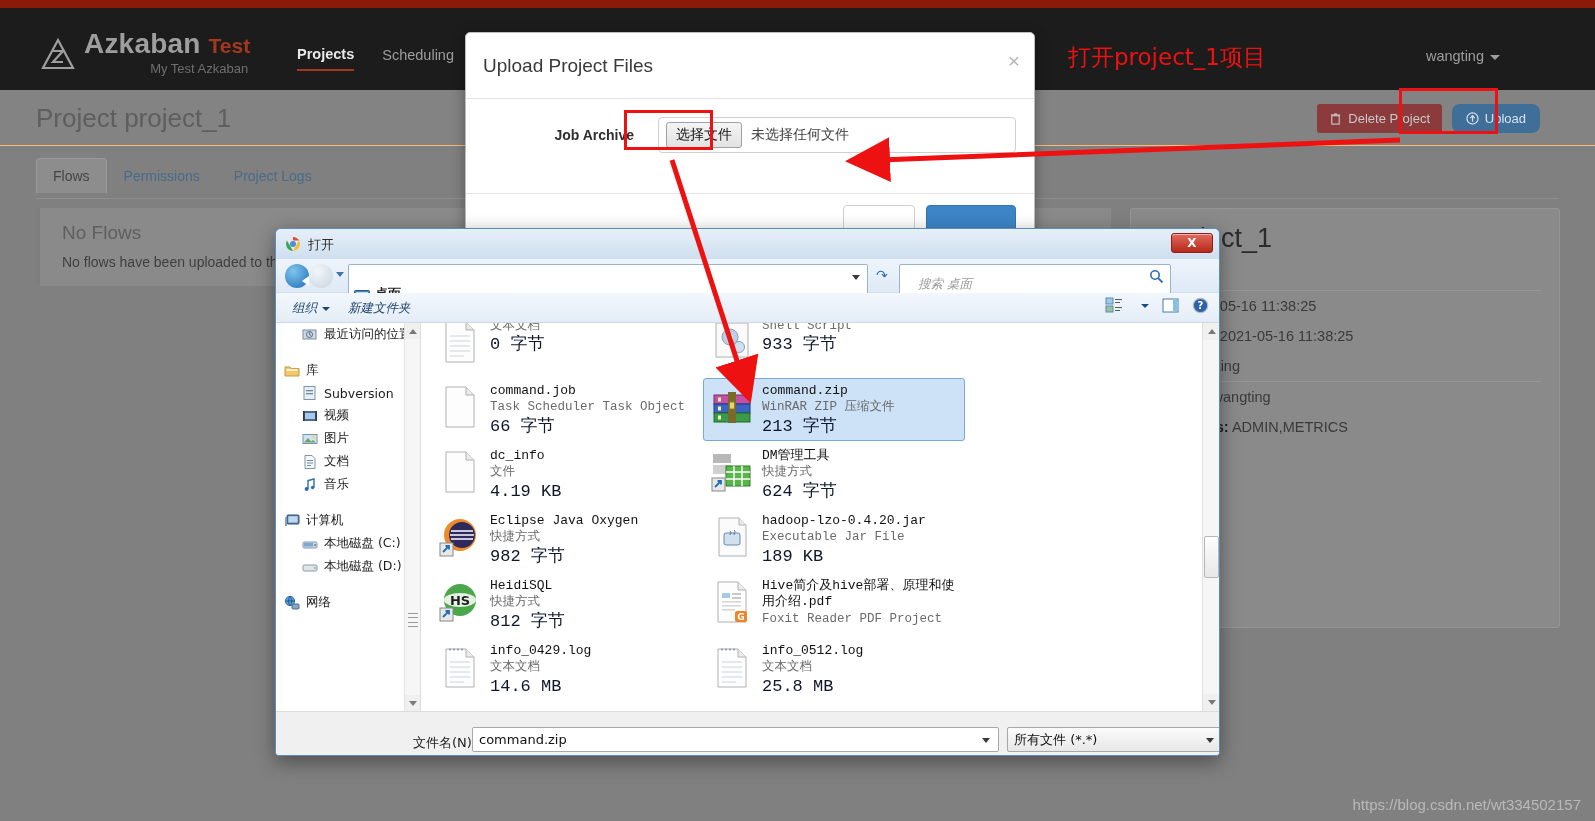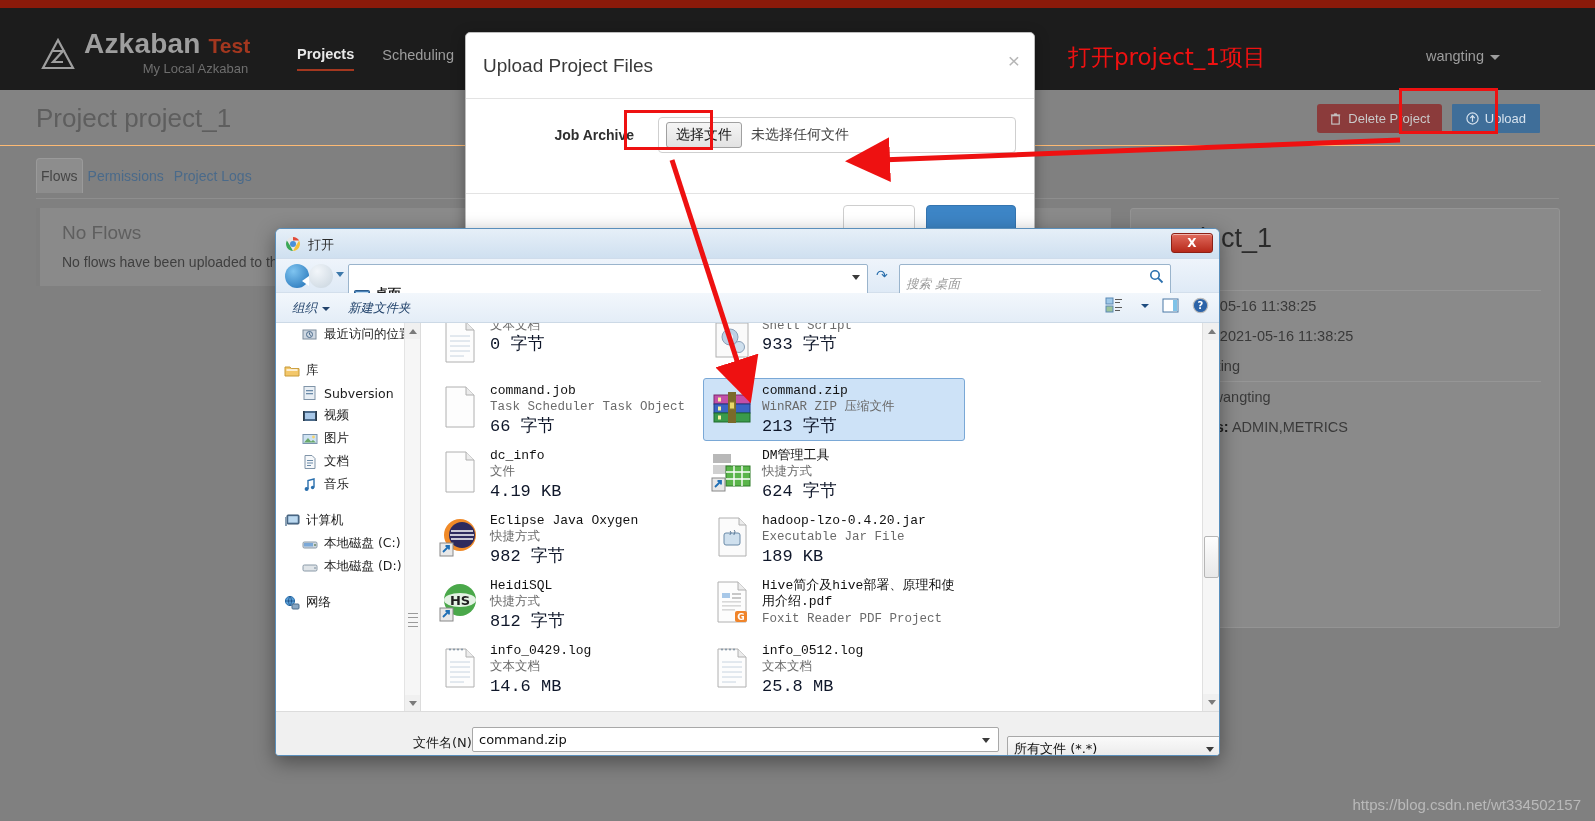--- a/index.html
+++ b/index.html
@@ -69,38 +69,38 @@
     font-size: 26px; color: #5e5e5e; font-weight: normal;
   }
   .btn-delete {
     position: absolute; right: 153px; top: 14px;
     background: #8b3b3b; color: #c9c9c9; border: none; border-radius: 3px;
     font-size: 13px; padding: 7px 12px; cursor: pointer;
     display: flex; align-items: center; gap: 6px;
   }
   .btn-upload {
     position: absolute; right: 55px; top: 14px;
-    background: #3f6e99; color: #d6e2ee; border: none; border-radius: 1px;
+    background: #3f6e99; color: #d6e2ee; border: none; border-radius: 8px;
     font-size: 13px; padding: 7px 14px; cursor: pointer;
     display: flex; align-items: center; gap: 6px;
   }
   .ico-trash, .ico-up {
     width: 13px; height: 13px; display: inline-block;
   }
 
   .az-body {
     position: absolute; left: 0; top: 146px; width: 1595px; height: 675px;
     background: #808080;
   }
   .az-tabs {
     position: absolute; left: 36px; top: 12px;
     display: flex; align-items: flex-end;
   }
   .az-tab {
-    font-size: 14px; padding: 9px 4px; color: #4a6a8a; cursor: pointer;
+    font-size: 14px; padding: 9px 16px; color: #4a6a8a; cursor: pointer;
     border: 1px solid transparent; border-bottom: none;
   }
   .az-tab.active {
     color: #454545; background: #8d8d8d; border-color: #9a9a9a;
     border-top-left-radius: 4px; border-top-right-radius: 4px;
   }
   .az-tabline {
     position: absolute; left: 36px; top: 52px; width: 1523px; height: 1px;
     background: #8e8e8e;
   }
@@ -252,21 +252,21 @@
     border-left: 4px solid transparent; border-right: 4px solid transparent;
     border-top: 5px solid #3a3a3a;
   }
   .refresh-btn {
     position: absolute; left: 600px; top: 8px; font-size: 14px; color: #2a6fad;
     cursor: pointer;
   }
   .searchbox {
     position: absolute; left: 623px; top: 5px; width: 272px; height: 40px;
     background: #fff; border: 1px solid #9ab4cc; border-radius: 2px;
-    display: flex; align-items: center; padding: 0 6px;
+    display: flex; align-items: center; padding: 0 18px;
   }
   .search-ph { font-size: 12.5px; color: #9a9a9a; font-style: italic; }
   .search-mag {
     position: absolute; right: 6px; top: 4px; width: 15px; height: 15px;
   }
   .win-toolbar {
     position: relative; height: 30px;
     background: linear-gradient(#f2f7fc, #e4edf7);
     border-bottom: 1px solid #ccd9e6;
   }
@@ -371,21 +371,21 @@
   .fn-value { font-size: 13px; color: #111; }
   .fn-caret {
     position: absolute; right: 8px; top: 10px; width: 0; height: 0;
     border-left: 4px solid transparent; border-right: 4px solid transparent;
     border-top: 5px solid #3a3a3a;
   }
   .ft-select {
     position: absolute; left: 731px; top: 15px; width: 216px; height: 25px;
     background: linear-gradient(#fafafa, #e8e8e8);
     border: 1px solid #a8a8a8; border-radius: 2px;
-    display: flex; align-items: center; padding: 0 6px; margin-top: 9px;
+    display: flex; align-items: center; padding: 0 6px;
   }
   .ft-value { font-size: 13px; color: #111; }
 
   
   .anno-text {
     position: absolute; left: 1068px; top: 42px;
     font-size: 23px; color: #ee1111; white-space: nowrap;
     font-family: "DejaVu Sans", sans-serif;
   }
   .anno-box {
@@ -408,21 +408,21 @@
   <div class="az-nav">
     <div class="az-brand">
       <svg class="az-logo" viewBox="0 0 36 36">
         <path d="M18 3 L33 31 L3 31 Z" fill="none" stroke="#9e9e9e" stroke-width="2.2"></path>
         <path d="M13 14 h10 l-10 11 h10" fill="none" stroke="#9e9e9e" stroke-width="2.2"></path>
       </svg>
       <div class="az-brand-text">
         <div>
           <span class="az-brand-title">Azkaban</span><span class="az-brand-test">Test</span>
         </div>
-        <div class="az-brand-sub">My Local Azkaban</div>
+        <div class="az-brand-sub">My Test Azkaban</div>
       </div>
     </div>
 
     <div class="az-navlinks">
       <a class="az-navlink active">Projects</a>
       <a class="az-navlink">Scheduling</a>
       <a class="az-navlink">E</a>
     </div>
 
     <div class="az-user">

